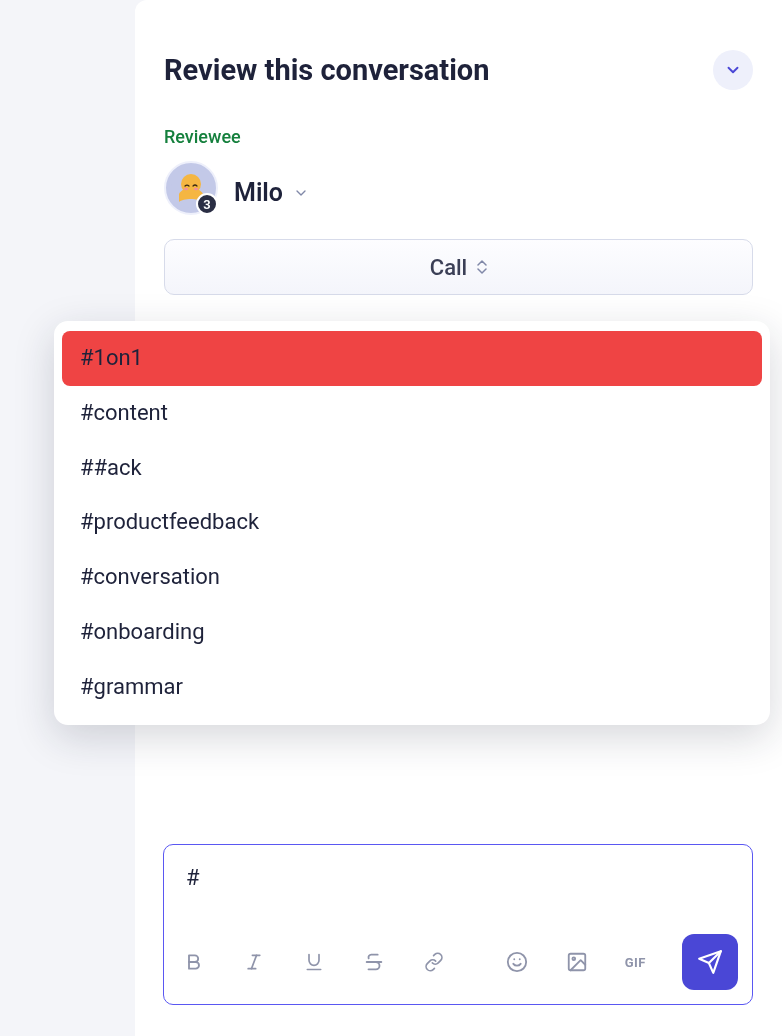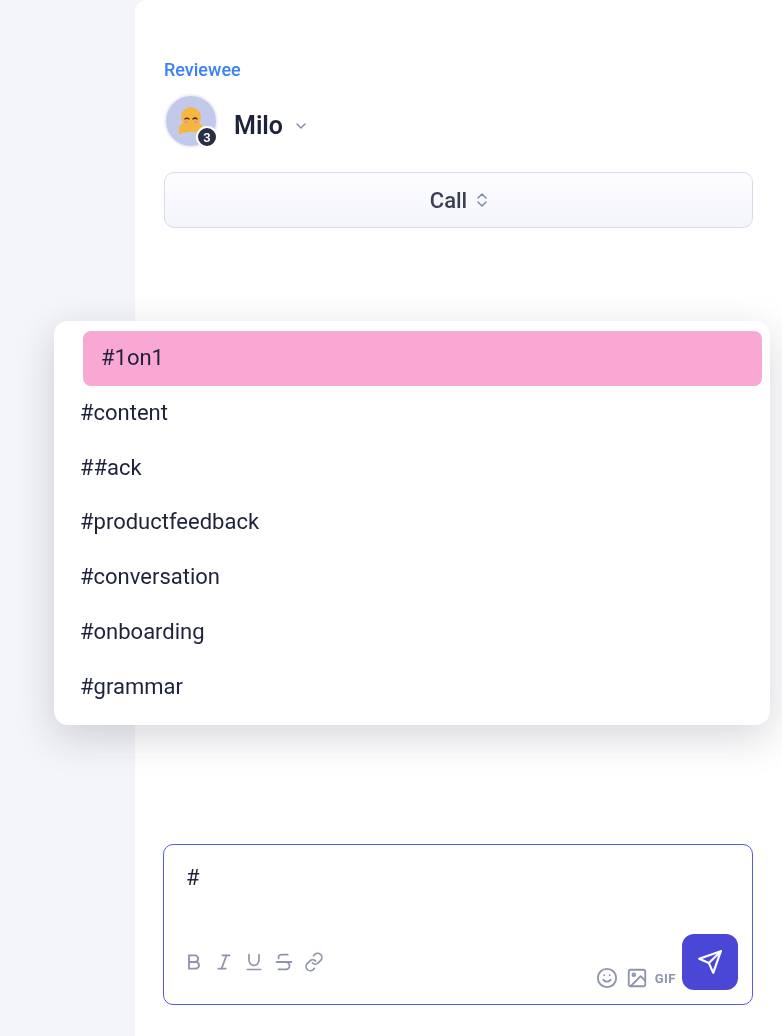--- a/index.html
+++ b/index.html
@@ -34,23 +34,23 @@
     }
     .collapse-btn {
       width: 40px; height: 40px;
       border-radius: 50%;
       background: #eef0fb;
       display: flex; align-items: center; justify-content: center;
       cursor: pointer;
     }
     .collapse-btn svg { stroke: #4a47d6; }
     .reviewee-label {
-      margin-top: 27px;
+      margin-top: 36px;
       font-size: 18px;
-      color: #3b82f6;
+      color: #15803d;
       font-weight: 500;
     }
     .reviewee-row {
       display: flex;
       align-items: center;
       gap: 16px;
       margin-top: 14px;
     }
     .avatar {
       width: 54px; height: 54px;
@@ -110,21 +110,21 @@
       z-index: 100;
     }
     .dropdown-item {
       padding: 12px 18px;
       font-size: 22px;
       color: #1e223a;
       border-radius: 8px;
       cursor: pointer;
       line-height: 1.4;
     }
-    .dropdown-item.highlight { background: #f9a8d4; margin-left: 21px; }
+    .dropdown-item.highlight { background: #ef4444; }
 
     .composer {
       position: absolute;
       left: 163px;
       right: 29px;
       top: 844px;
       height: 161px;
       border: 1.5px solid #5a57f2;
       border-radius: 10px;
       background: #fff;
@@ -136,37 +136,45 @@
       padding: 20px 22px 0 22px;
       font-size: 22px;
       color: #1e223a;
     }
     .composer-toolbar {
       display: flex;
       align-items: center;
       justify-content: space-between;
       padding: 10px 14px 14px 18px;
     }
-    .tb-group { display: flex; align-items: flex-end; gap: 6px; }
+    .tb-group { display: flex; align-items: center; gap: 36px; }
     .tb-btn { width: 24px; height: 24px; display: flex; align-items: center; justify-content: center; color: #8f94aa; cursor: pointer; }
     .tb-btn.gif { font-size: 13px; font-weight: 700; letter-spacing: 0.5px; width: auto; }
     .send-btn {
       width: 56px; height: 56px;
       border-radius: 12px;
       background: #4a47d6;
       display: flex; align-items: center; justify-content: center;
       cursor: pointer;
     }
     .send-btn svg { stroke: #fff; fill: none; }
   </style>
 </head>
 <body>
 
 <div class="panel">
 
+  <div class="header-row">
+    <div class="title">Review this conversation</div>
+    <div class="collapse-btn">
+      <svg width="18" height="18" viewBox="0 0 24 24" fill="none" stroke-width="2.5" stroke-linecap="round" stroke-linejoin="round">
+          <polyline points="6 9 12 15 18 9"></polyline>
+        </svg>
+    </div>
+  </div>
 
   <div class="reviewee-label">Reviewee</div>
 
   <div class="reviewee-row">
     <div class="avatar">
       <svg viewBox="0 0 40 40">
         <circle cx="20" cy="20" r="20" fill="#c3c9e8"></circle>
         <path d="M8 26 C12 18, 28 18, 32 26 L32 34 C28 30, 12 30, 8 34 Z" fill="#f5b642"></path>
         <circle cx="20" cy="16" r="10" fill="#f5b642"></circle>
         <path d="M14 18 Q16 16 18 18" stroke="#3a2a12" stroke-width="1.2" fill="none" stroke-linecap="round"></path>

